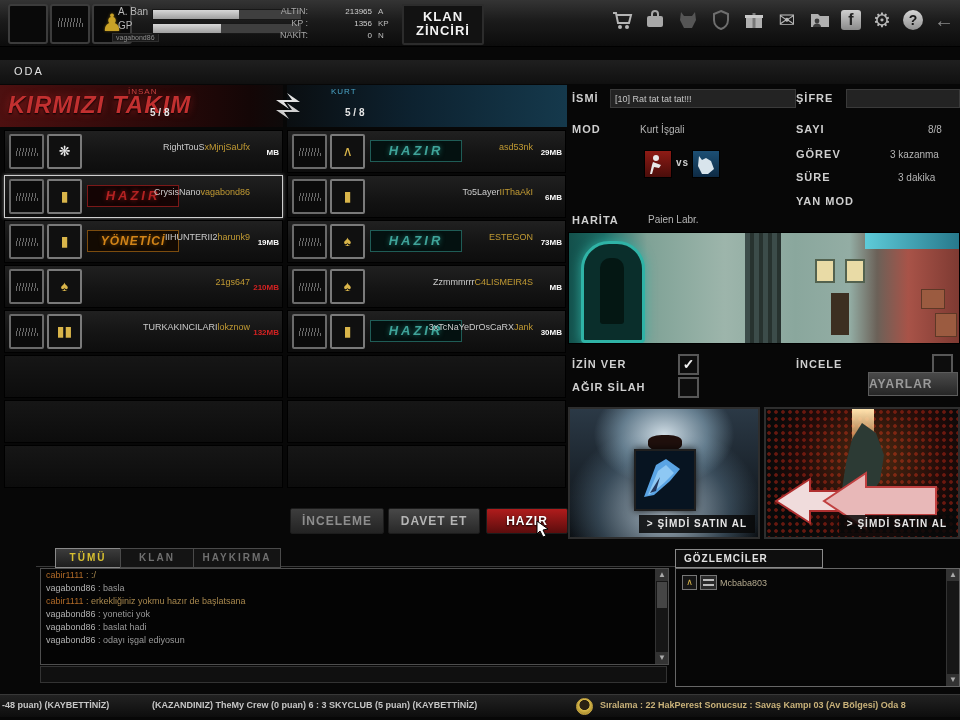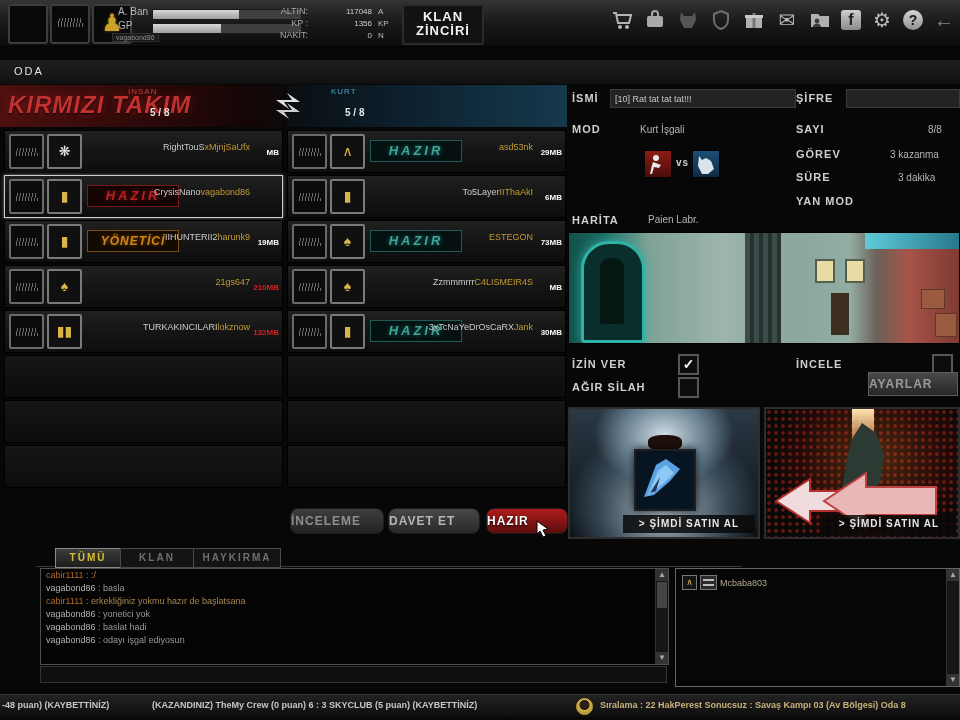--- a/index.html
+++ b/index.html
@@ -75,22 +75,22 @@
   .stat.red{color:#b42222;border-color:#7c1818;background:#140404;text-shadow:0 0 5px #8e1616;}
   .stat.teal{color:#3fa399;border-color:#1f5c56;background:#041110;text-shadow:0 0 5px #1d756b;}
   .stat.admin{color:#d28418;border-color:#7c4c0e;background:#130a02;letter-spacing:1px;
        font-size:12px;text-shadow:0 0 4px #7a4a0a;}
   .names{position:absolute;right:32px;top:5px;text-align:right;}
   .names .cl{font-size:9px;color:#cbcbcb;height:14px;}
   .names .nk{font-size:9px;color:#c19a33;height:13px;}
   .mbv{position:absolute;right:3px;top:17px;font-size:8px;font-weight:bold;color:#fafafa;}
   .mbv.red{color:#d32222;}
   
-  .btn{position:absolute;top:508px;height:24px;border:1px solid #1c1c1c;border-radius:8px;
-       font-weight:bold;font-size:12px;text-align:left;line-height:24px;letter-spacing:1px;}
+  .btn{position:absolute;top:508px;height:24px;border:1px solid #1c1c1c;border-radius:2px;
+       font-weight:bold;font-size:12px;text-align:center;line-height:24px;letter-spacing:1px;}
   .btn.dim{background:linear-gradient(180deg,#3d3d3d,#232323);color:#8e8e8e;}
   .btn.mid{background:linear-gradient(180deg,#484848,#282828);color:#b5b5b5;}
   .btn.go{background:linear-gradient(180deg,#b01c1c,#5c0d0d);color:#fff;
           text-shadow:0 1px 2px #000;}
   .cursor{position:absolute;left:536px;top:520px;}
   
   .rp-lab{position:absolute;font-size:11px;font-weight:bold;color:#cfcfcf;letter-spacing:1px;}
   .rp-val{position:absolute;font-size:10px;color:#b5b5b5;}
   .field{position:absolute;height:17px;background:#232323;border:1px solid #3a3a3a;
          color:#c6c6c6;font-size:9px;font-family:"Liberation Sans",sans-serif;padding:0 4px;}
@@ -128,21 +128,21 @@
   .maw{position:absolute;left:78px;top:26px;width:34px;height:16px;background:#20100d;border-radius:40%;}
   .itembox{position:absolute;left:64px;top:40px;width:58px;height:58px;background:#071421;
       border:2px solid #1f1f1f;box-shadow:0 0 8px rgba(0,0,0,.8);}
   .hexred{position:absolute;inset:0;
       background-image:
        radial-gradient(130px 110px at 55% 38%,rgba(255,130,40,.28),rgba(150,20,8,.18) 55%,rgba(0,0,0,0) 80%),
        radial-gradient(circle at 3px 3px,rgba(195,40,22,.5) 1.4px,transparent 2.2px);
       background-size:auto,7px 7px;}
   .beam{position:absolute;left:86px;top:0;width:22px;height:66px;
       background:linear-gradient(180deg,#ffe3ae,rgba(255,150,60,.4) 60%,transparent);}
-  .cap{position:absolute;right:3px;bottom:4px;height:18px;padding:0 16px;background:rgba(8,8,8,.85);
+  .cap{position:absolute;right:3px;bottom:4px;height:18px;padding:0 8px;background:rgba(8,8,8,.85);
       color:#e6e6e6;font-weight:bold;font-size:10px;line-height:18px;letter-spacing:1px;}
   
   .tab{position:absolute;top:548px;height:18px;border:1px solid #4a4a4a;text-align:center;
       font-weight:bold;font-size:10px;line-height:18px;letter-spacing:2px;background:#141414;color:#6f6f6f;}
   .tab.active{background:linear-gradient(180deg,#3c3c3c,#1d1d1d);border-color:#8a8a8a;color:#d8c030;}
   .chatline{position:absolute;left:36px;top:566px;width:706px;height:1px;background:#3a3a3a;}
   .chatbox{position:absolute;left:40px;top:568px;width:627px;height:95px;background:#040404;
       border:1px solid #4e4e4e;overflow:hidden;}
   .msg{font-size:9px;line-height:13px;padding-left:5px;white-space:nowrap;}
   .msg .u1{color:#b06a28;} .msg .t1{color:#a8884e;}
@@ -194,21 +194,21 @@
     <div class="bar" style="top:9px;">
         <i style="width:58%"></i>
       </div>
     <div class="bar" style="top:23px;">
         <i style="width:46%"></i>
       </div>
 
     <span class="curlab" style="left:248px;top:6px;">ALTIN:</span>
     <span class="curlab" style="left:248px;top:18px;">KP :</span>
     <span class="curlab" style="left:248px;top:30px;">NAKİT:</span>
-    <span class="curval" style="left:312px;top:7px;">117048</span>
+    <span class="curval" style="left:312px;top:7px;">213965</span>
     <span class="curval" style="left:312px;top:19px;">1356</span>
     <span class="curval" style="left:312px;top:31px;">0</span>
     <span class="curunit" style="left:378px;top:7px;">A</span>
     <span class="curunit" style="left:378px;top:19px;">KP</span>
     <span class="curunit" style="left:378px;top:31px;">N</span>
 
     <div class="logo">
       <b>KLAN</b>
       <b>ZİNCİRİ</b>
     </div>
@@ -474,20 +474,21 @@
     <div class="msg"><span class="u2">vagabond86</span><span class="t2"> : </span><span class="t2">baslat hadi</span></div>
     <div class="msg"><span class="u2">vagabond86</span><span class="t2"> : </span><span class="t2">odayı işgal ediyosun</span></div>
     <div class="sb">
       <span class="ar" style="top:0;">▲</span>
       <span class="thumb"></span>
       <span class="ar" style="bottom:0;">▼</span>
     </div>
   </div>
   <input class="chatin" style="">
 
+  <div class="obshead">GÖZLEMCİLER</div>
   <div class="obsbox">
     <div class="obsrow">
       <span class="oicon1">∧</span>
       <span class="oicon2">
           <i></i>
           <i></i>
         </span>
       <span class="oname">Mcbaba803</span>
     </div>
     <div class="sb">

